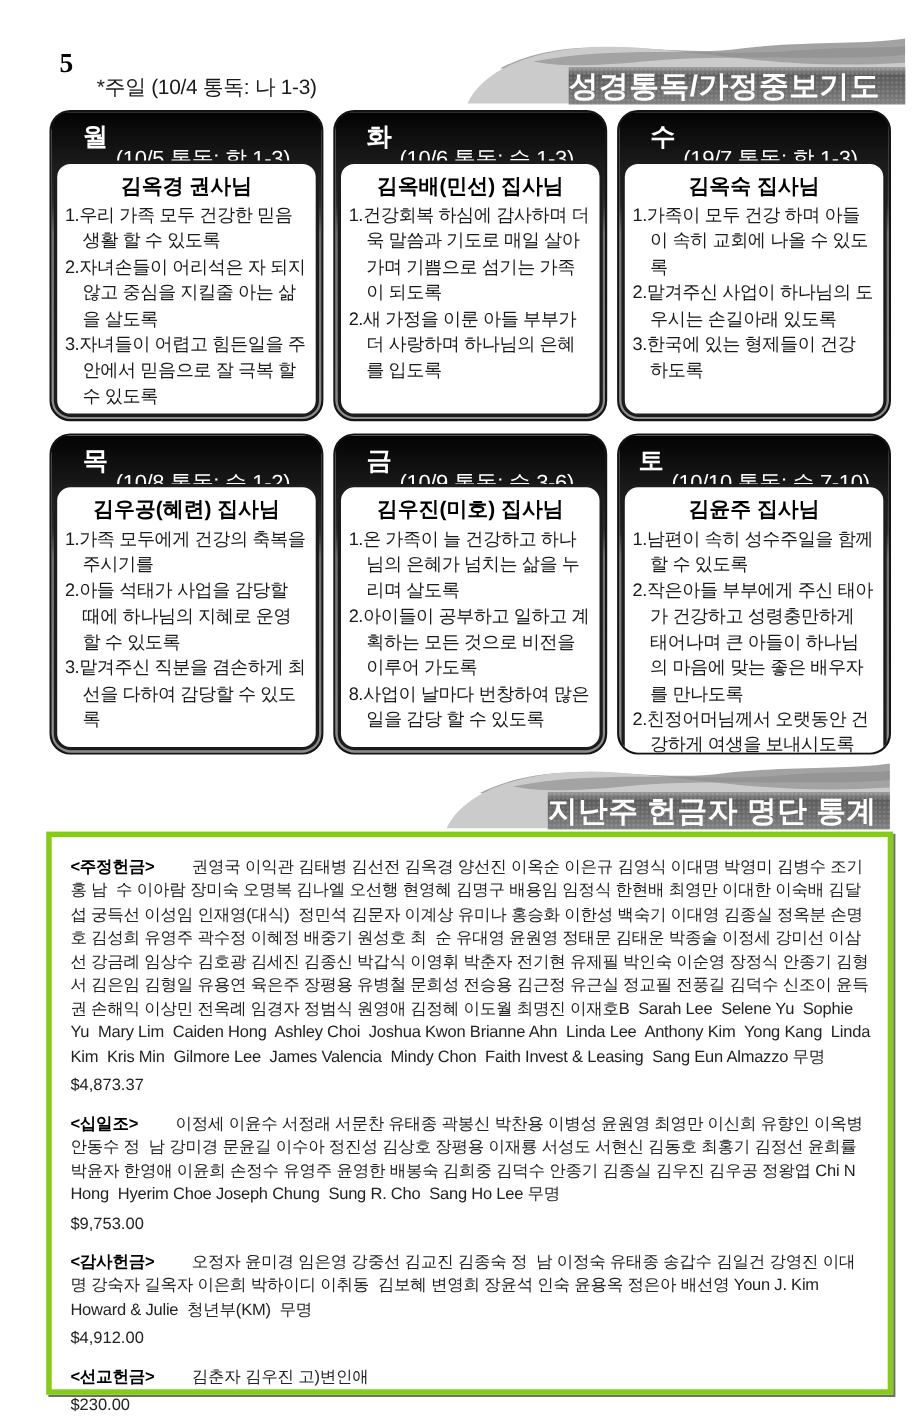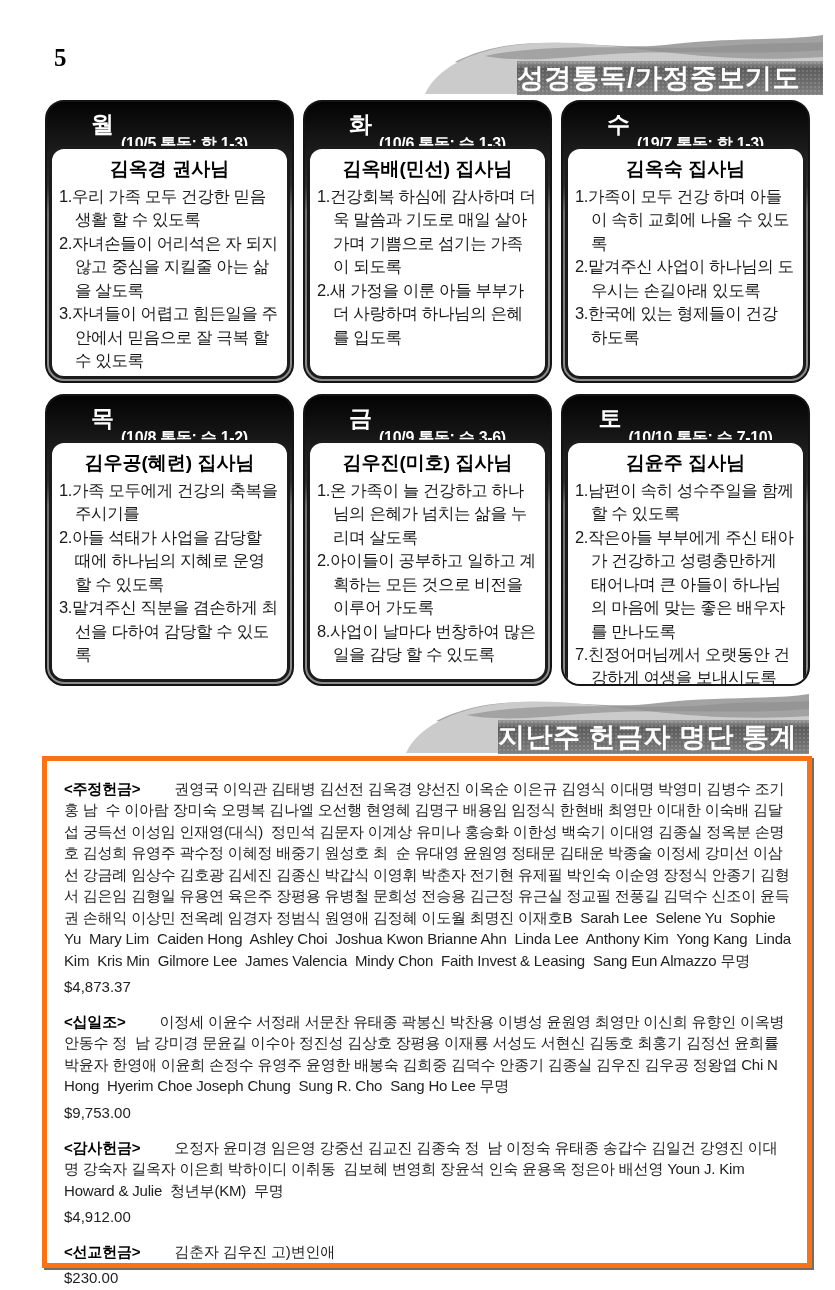--- a/index.html
+++ b/index.html
@@ -47,51 +47,52 @@
   .card {
     background:linear-gradient(180deg,#030303 0%, #2d2d2d 30%, #6e6e6e 110px, #8d8d8d 100%);
     border:2px solid #141414; border-radius:19px;
     display:flex; flex-direction:column; overflow:hidden; box-sizing:border-box;
   }
   .card-head {
     height:44px; display:flex; align-items:center; justify-content:center;
     color:#fff; white-space:nowrap;
   }
   .card-head .day { font-size:23px; font-weight:bold; margin-right:7px; }
-  .card-head .day-info { font-size:16px; font-weight:bold; letter-spacing:-0.3px;margin-top:41px; }
+  .card-head .day-info { font-size:20px; font-weight:normal; letter-spacing:-0.3px;margin-top:41px; }
   .card-body {
     flex:1; background:#fff; border:3px solid #1c1c1c; border-radius:15px;
     margin:0 2px 2px 2px; padding:5px 7px 4px 7px; box-sizing:border-box;
   }
   .person { text-align:center; font-size:19px; font-weight:bold; margin:2px 0 3px 0; color:#000; }
   .item {
     font-size:16.5px; line-height:1.42; letter-spacing:-0.4px;
     padding-left:16px; text-indent:-16px; color:#1a1a1a;
   }
 
   
   .report {
     position:absolute; left:42px; top:756px; width:770px; height:512px;
-    border:5px solid #f97316; background:#fff; box-sizing:border-box;
+    border:5px solid #84cc16; background:#fff; box-sizing:border-box;
     padding:17px 16px 0 17px;
     box-shadow:2px 2px 0 #6e6e6e;
   }
   .names {
     margin:0; font-size:15px; line-height:1.43; color:#222;
     letter-spacing:-0.2px; white-space:pre-wrap;
   }
   .sec-label { font-weight:bold; color:#000; margin-right:34px; white-space:nowrap; }
   .amount { text-align:left; font-size:15px; color:#222; margin:7px 2px 16px 0; }
 </style>
 </head>
 <body>
 
 <div class="page">
 
   <div class="page-num">5</div>
+  <div class="sunday-note">*주일 (10/4 통독: 나 1-3)</div>
 
   <div class="banner banner-1">
     <svg viewBox="0 0 400 62" preserveAspectRatio="none">
       <path d="M30,28 C100,-8 180,20 250,10 C310,3 360,7 400,1 L400,30 C340,38 260,26 190,32 C120,38 70,36 30,28 Z" fill="#a3a3a3"></path>
       <path d="M0,60 C18,22 80,5 150,9 C230,14 290,30 400,23 L400,60 Z" fill="#cbcbcb"></path>
       <path d="M60,22 C140,6 230,18 300,12 C350,8 380,10 400,8 L400,16 C330,22 240,14 160,22 C110,27 80,26 60,22 Z" fill="#8e8e8e" opacity="0.65"></path>
     </svg>
     <div class="banner-bar">성경통독/가정중보기도</div>
   </div>
 
@@ -163,21 +164,21 @@
 
     <div class="card">
       <div class="card-head">
         <span class="day">토</span>
         <span class="day-info">(10/10 통독: 슥 7-10)</span>
       </div>
       <div class="card-body">
         <div class="person">김윤주 집사님</div>
         <div class="item">1.남편이 속히 성수주일을 함께 할 수 있도록</div>
         <div class="item">2.작은아들 부부에게 주신 태아가 건강하고 성령충만하게 태어나며 큰 아들이 하나님의 마음에 맞는 좋은 배우자를 만나도록</div>
-        <div class="item">7.친정어머님께서 오랫동안 건강하게 여생을 보내시도록</div>
+        <div class="item">2.친정어머님께서 오랫동안 건강하게 여생을 보내시도록</div>
       </div>
     </div>
 
   </div>
 
   <div class="banner banner-2">
     <svg viewBox="0 0 400 62" preserveAspectRatio="none">
       <path d="M30,28 C100,-8 180,20 250,10 C310,3 360,7 400,1 L400,30 C340,38 260,26 190,32 C120,38 70,36 30,28 Z" fill="#a3a3a3"></path>
       <path d="M0,60 C18,22 80,5 150,9 C230,14 290,30 400,23 L400,60 Z" fill="#cbcbcb"></path>
       <path d="M60,22 C140,6 230,18 300,12 C350,8 380,10 400,8 L400,16 C330,22 240,14 160,22 C110,27 80,26 60,22 Z" fill="#8e8e8e" opacity="0.65"></path>

